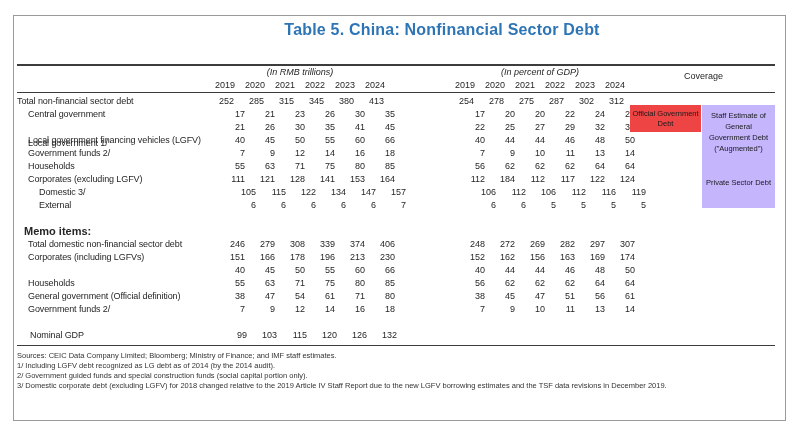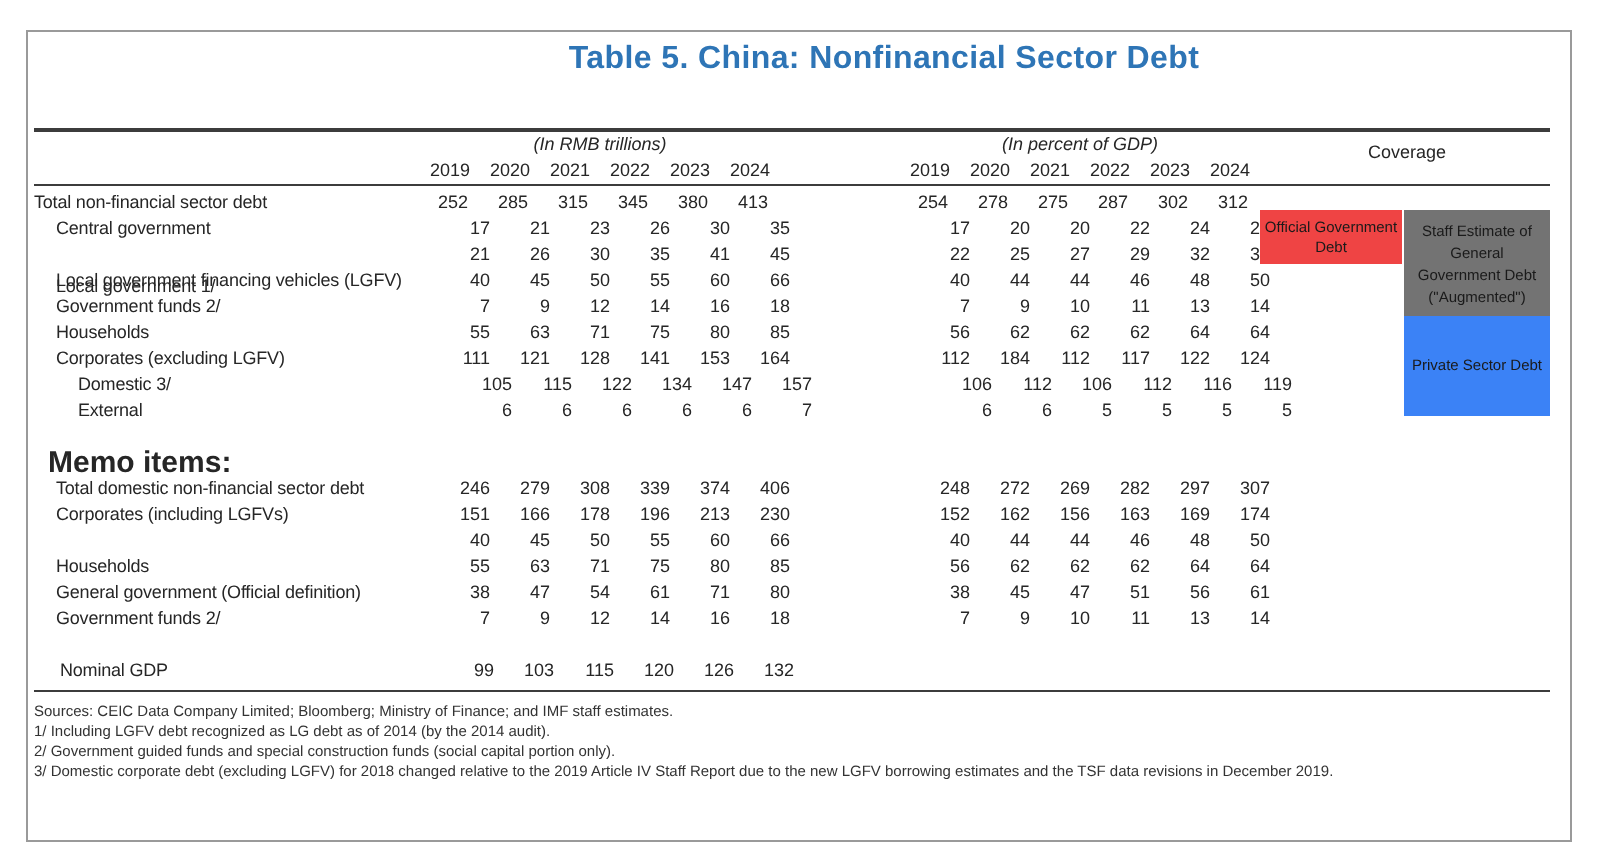--- a/index.html
+++ b/index.html
@@ -22,26 +22,26 @@
   .years-gdp{left:450px;width:180px;}
   .year-cell{width:30px;text-align:center;font-size:9px;line-height:13px;}
   .rows{position:absolute;left:17px;width:640px;}
   .rows-main{top:95px;}
   .rows-memo{top:238px;}
   .rows-nominal{top:329px;margin-left:13px;}
   .trow{display:flex;height:13px;line-height:13px;font-size:9px;}
   .c-label{width:193px;flex:none;white-space:nowrap;overflow:visible;letter-spacing:-0.1px;}
   .c-num{width:30px;flex:none;text-align:right;padding-right:6px;box-sizing:border-box;}
   .c-gap{width:60px;flex:none;}
-  .memo-head{position:absolute;left:24px;top:225px;font-size:15px;font-weight:bold;line-height:13px;}
+  .memo-head{position:absolute;left:24px;top:225px;font-size:11px;font-weight:bold;line-height:13px;}
   .cov-box{position:absolute;display:flex;align-items:center;justify-content:center;
            text-align:center;font-size:7.5px;line-height:10px;color:#1a1a1a;padding:2px;box-sizing:border-box;}
   .cov-official{left:630px;top:105px;width:71px;height:27px;background:#ef4444;}
-  .cov-augmented{left:702px;top:105px;width:73px;height:53px;background:#737373;line-height:11px;}
-  .cov-private{left:702px;top:158px;width:73px;height:50px;background:#3b82f6;}
+  .cov-augmented{left:702px;top:105px;width:73px;height:53px;background:#c4b5fd;line-height:11px;}
+  .cov-private{left:702px;top:158px;width:73px;height:50px;background:#c4b5fd;}
   .footnotes{position:absolute;left:17px;top:351px;width:758px;font-size:7.5px;line-height:10px;color:#333;}
 </style>
 </head>
 <body>
 
 <div id="canvas">
   <div class="frame"></div>
 
   <div class="title">Table 5. China: Nonfinancial Sector Debt</div>
 

